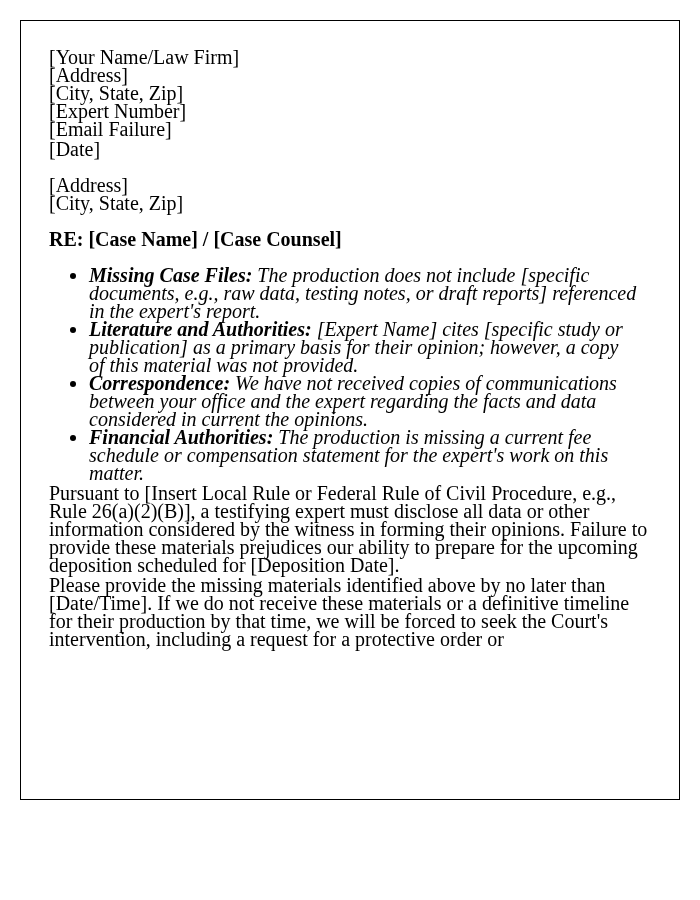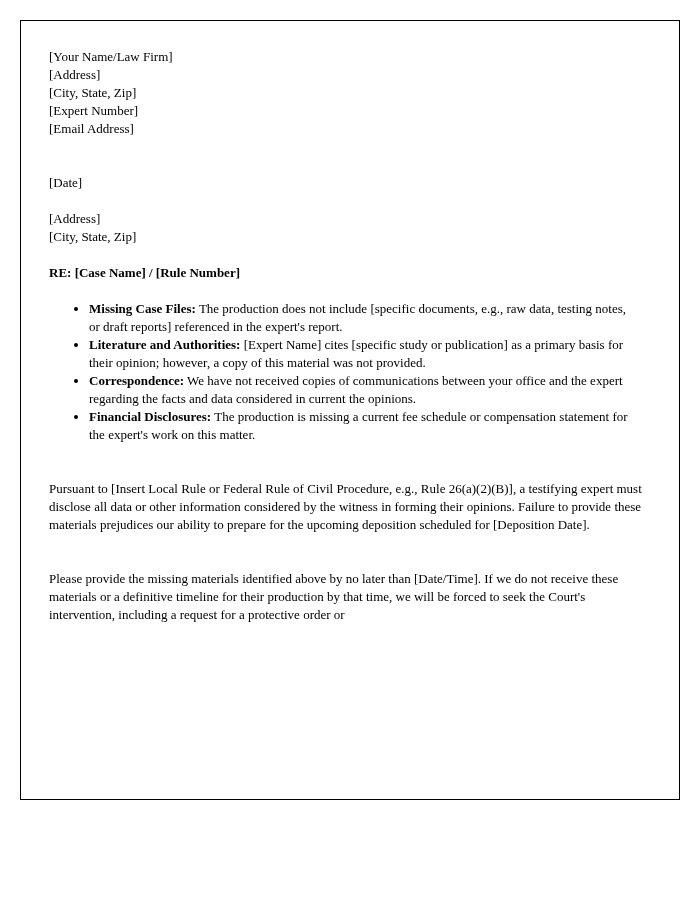--- a/index.html
+++ b/index.html
@@ -19,69 +19,70 @@
   .page {
     position: absolute;
     left: 20px;
     top: 20px;
     width: 660px;
     height: 780px;
     border: 1px solid #000000;
     box-sizing: border-box;
     padding: 27px 30px 0 28px;
     overflow: hidden;
-    font-size: 13px;
+    font-size: 20px;
     line-height: 18px;
   }
   .block { margin: 18px 0 0 0; }
   .block.first { margin-top: 0; }
   .line { margin: 0; }
-  p { margin: 36px 0 0 0; }
+  p { margin: 2px 0 0 0; }
   .bold { font-weight: bold; }
   ul.deficiencies {
     margin: 18px 12px 0 0;
     padding: 0 0 0 40px;
     list-style-type: disc;
+    font-style: italic;
   }
   ul.deficiencies li { margin: 0; padding: 0; }
   strong { font-weight: bold; }
 </style>
 </head>
 <body>
 
 <div class="canvas">
   <div class="page">
 
     <div class="block first">
       <div class="line">[Your Name/Law Firm]</div>
       <div class="line">[Address]</div>
       <div class="line">[City, State, Zip]</div>
       <div class="line">[Expert Number]</div>
-      <div class="line">[Email Address]</div>
+      <div class="line">[Email Failure]</div>
     </div>
 
     <p>[Date]</p>
 
     <div class="block">
       <div class="line">[Address]</div>
       <div class="line">[City, State, Zip]</div>
     </div>
 
     <div class="block bold">
-      <div class="line">RE: [Case Name] / [Rule Number]</div>
+      <div class="line">RE: [Case Name] / [Case Counsel]</div>
     </div>
 
 
 
 
     <ul class="deficiencies">
       <li><strong>Missing Case Files:</strong><span> The production does not include [specific documents, e.g., raw data, testing notes, or draft reports] referenced in the expert's report.</span></li>
       <li><strong>Literature and Authorities:</strong><span> [Expert Name] cites [specific study or publication] as a primary basis for their opinion; however, a copy of this material was not provided.</span></li>
       <li><strong>Correspondence:</strong><span> We have not received copies of communications between your office and the expert regarding the facts and data considered in current the opinions.</span></li>
-      <li><strong>Financial Disclosures:</strong><span> The production is missing a current fee schedule or compensation statement for the expert's work on this matter.</span></li>
+      <li><strong>Financial Authorities:</strong><span> The production is missing a current fee schedule or compensation statement for the expert's work on this matter.</span></li>
     </ul>
 
     <p>Pursuant to [Insert Local Rule or Federal Rule of Civil Procedure, e.g., Rule 26(a)(2)(B)], a testifying expert must disclose all data or other information considered by the witness in forming their opinions. Failure to provide these materials prejudices our ability to prepare for the upcoming deposition scheduled for [Deposition Date].</p>
 
     <p>Please provide the missing materials identified above by no later than [Date/Time]. If we do not receive these materials or a definitive timeline for their production by that time, we will be forced to seek the Court's intervention, including a request for a protective order or</p>
 
   </div>
 </div>
 
 </body></html>

